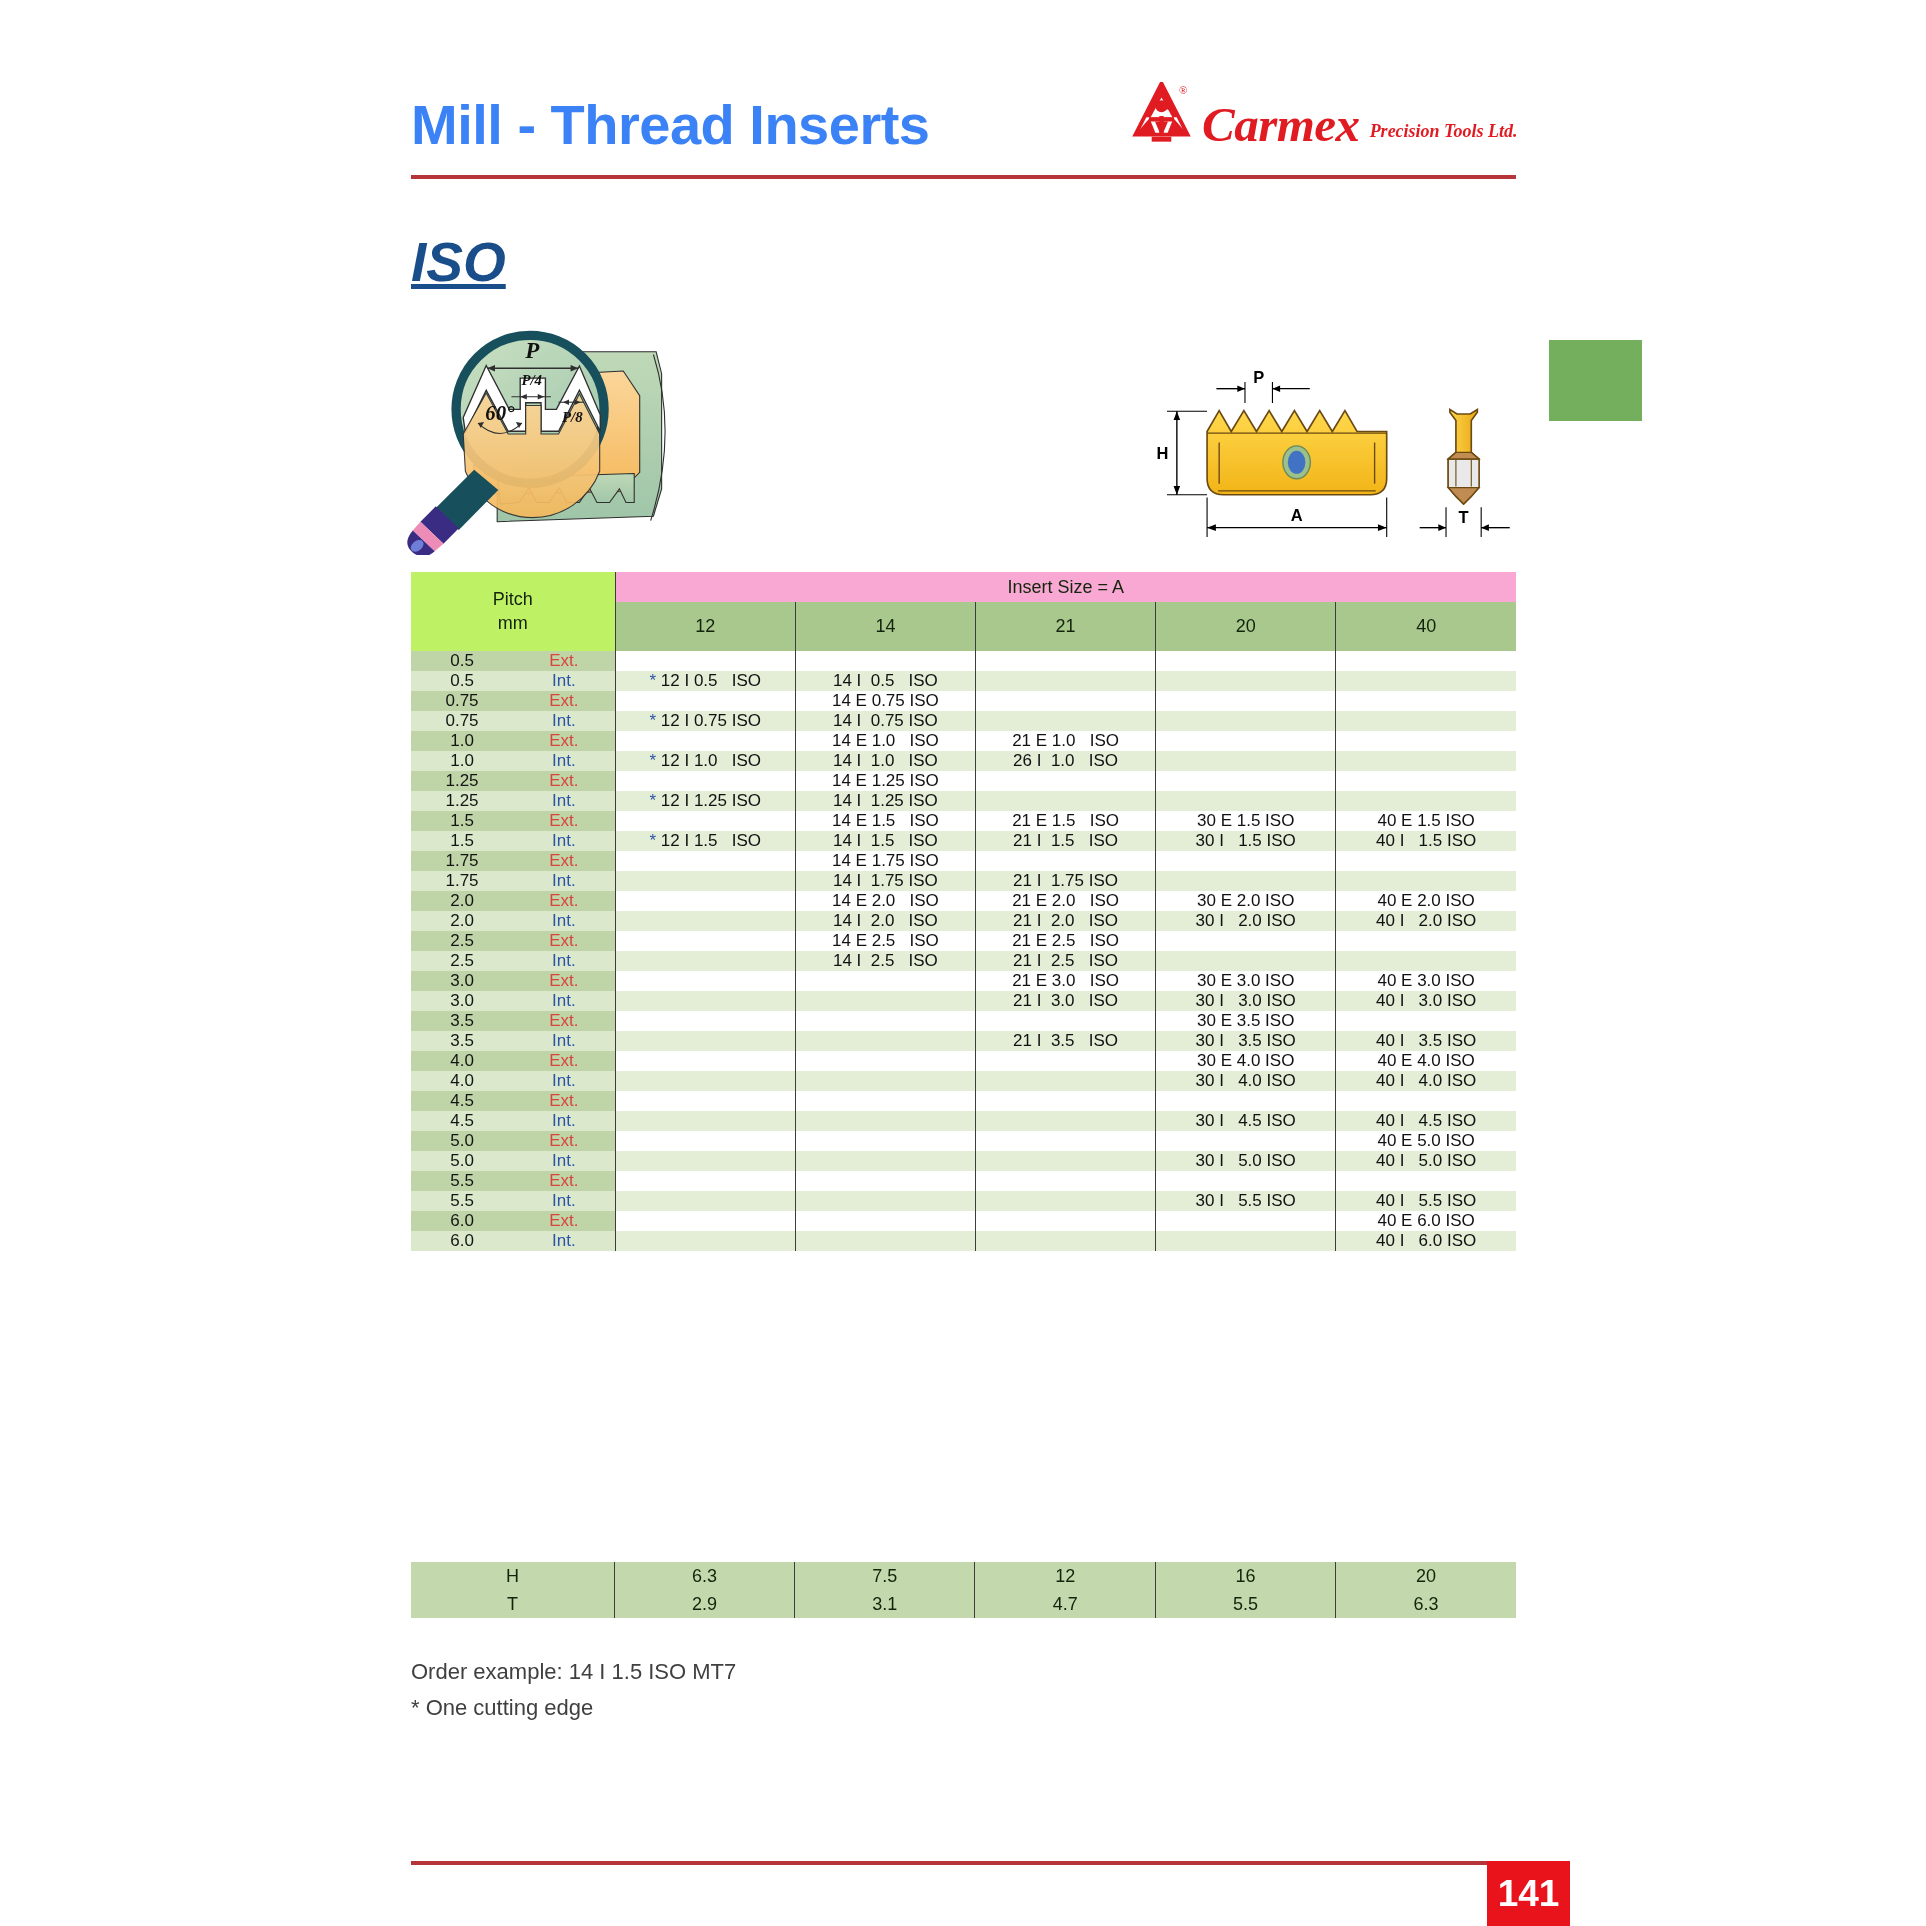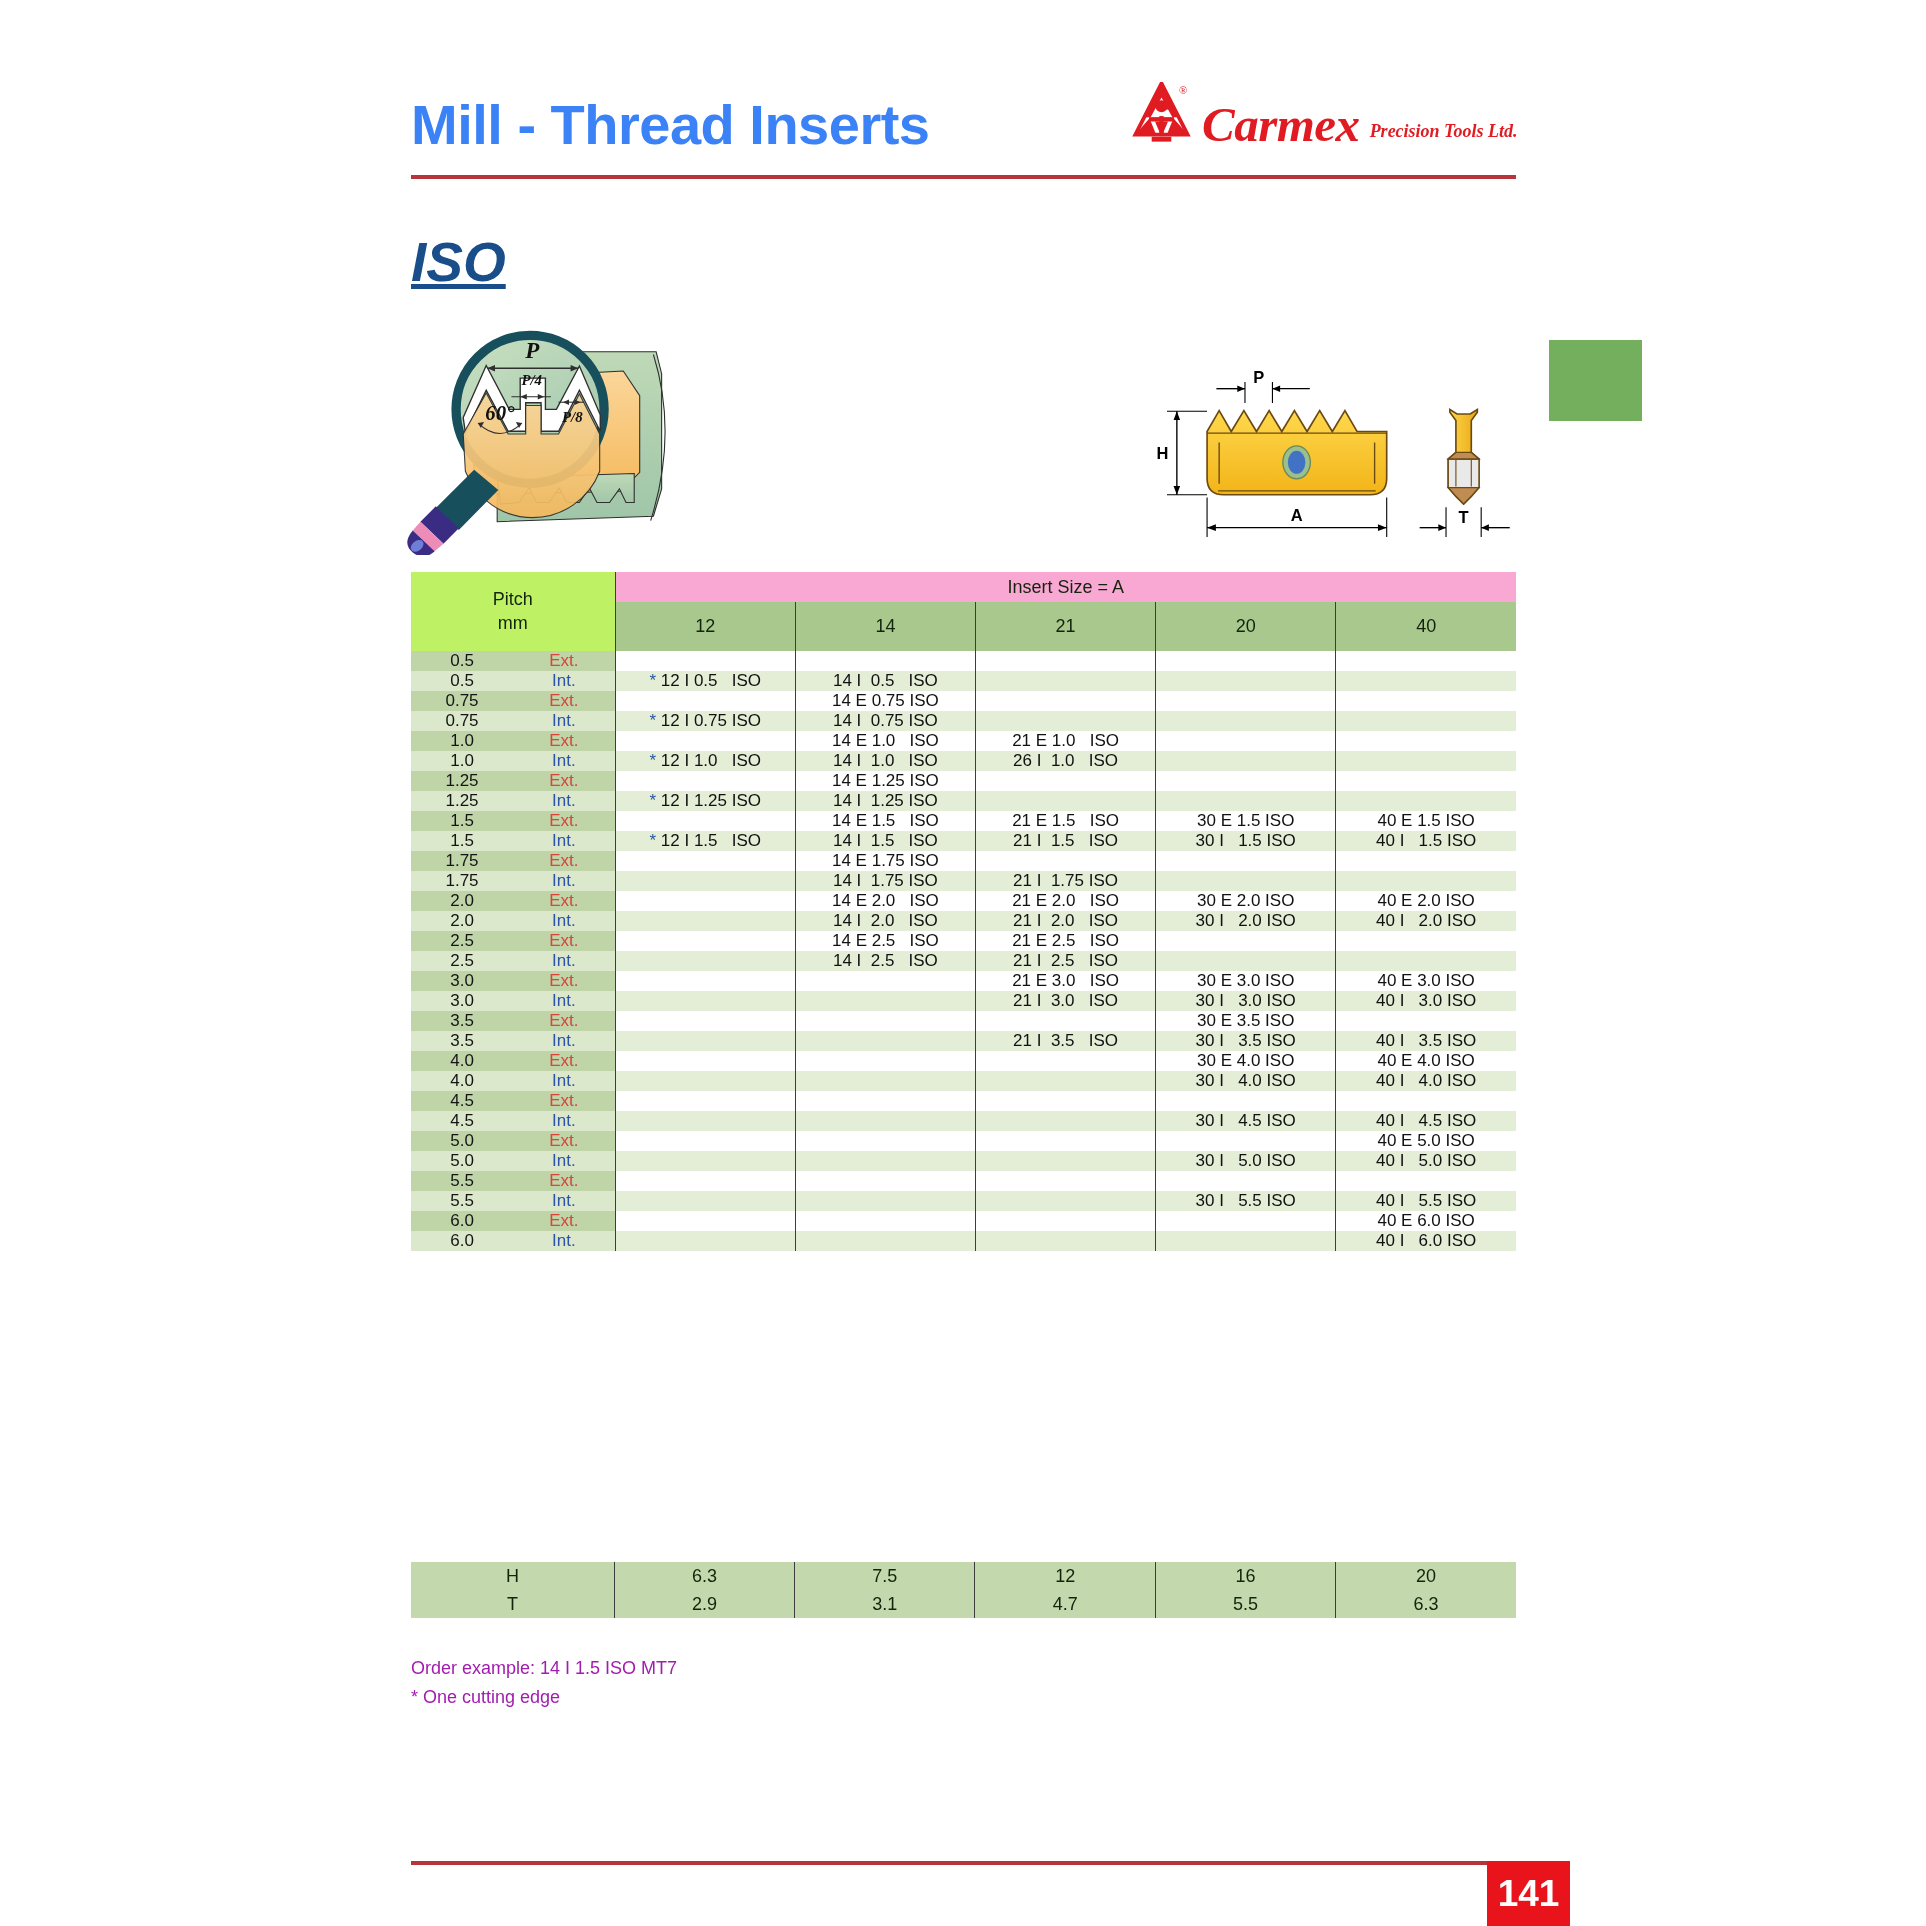--- a/index.html
+++ b/index.html
@@ -120,21 +120,21 @@
     background:#C3D8AC; color:#14240C;
     text-align:center; vertical-align:middle;
     height:26px;
     border-right:1.1px solid #3d3d3d;
   }
   #ht-table td.last{border-right:none;}
   #ht-table td.lbl{}
   
   #notes{
     position:absolute; left:411px; top:1654px;
-    color:#a21caf; font-size:18px; line-height:1.62;
+    color:#404040; font-size:22px; line-height:1.62;
   }
   
   #footer-rule{
     position:absolute; left:411px; top:1861px;
     width:1076px; height:4.4px; background:#B5353B;
   }
   #page-number-block{
     position:absolute; left:1487px; top:1861px;
     width:83px; height:65px; background:#E8131B;
     color:#ffffff; font-size:37px; font-weight:bold;

